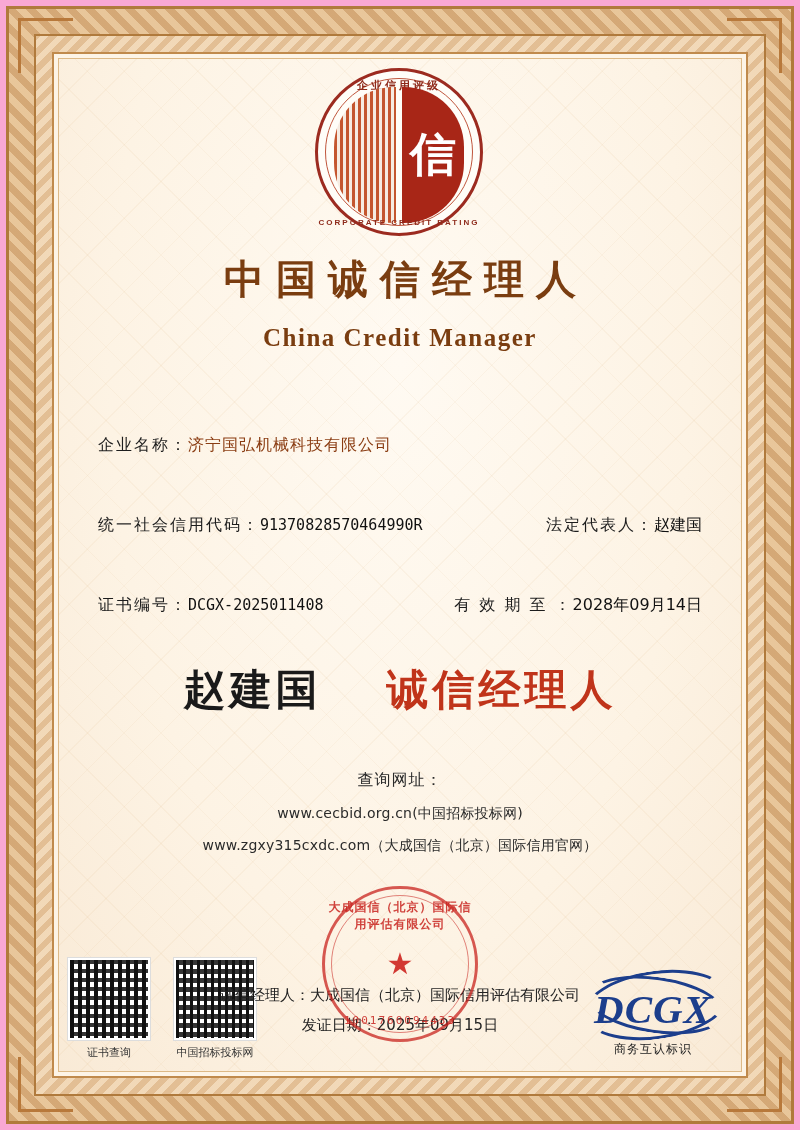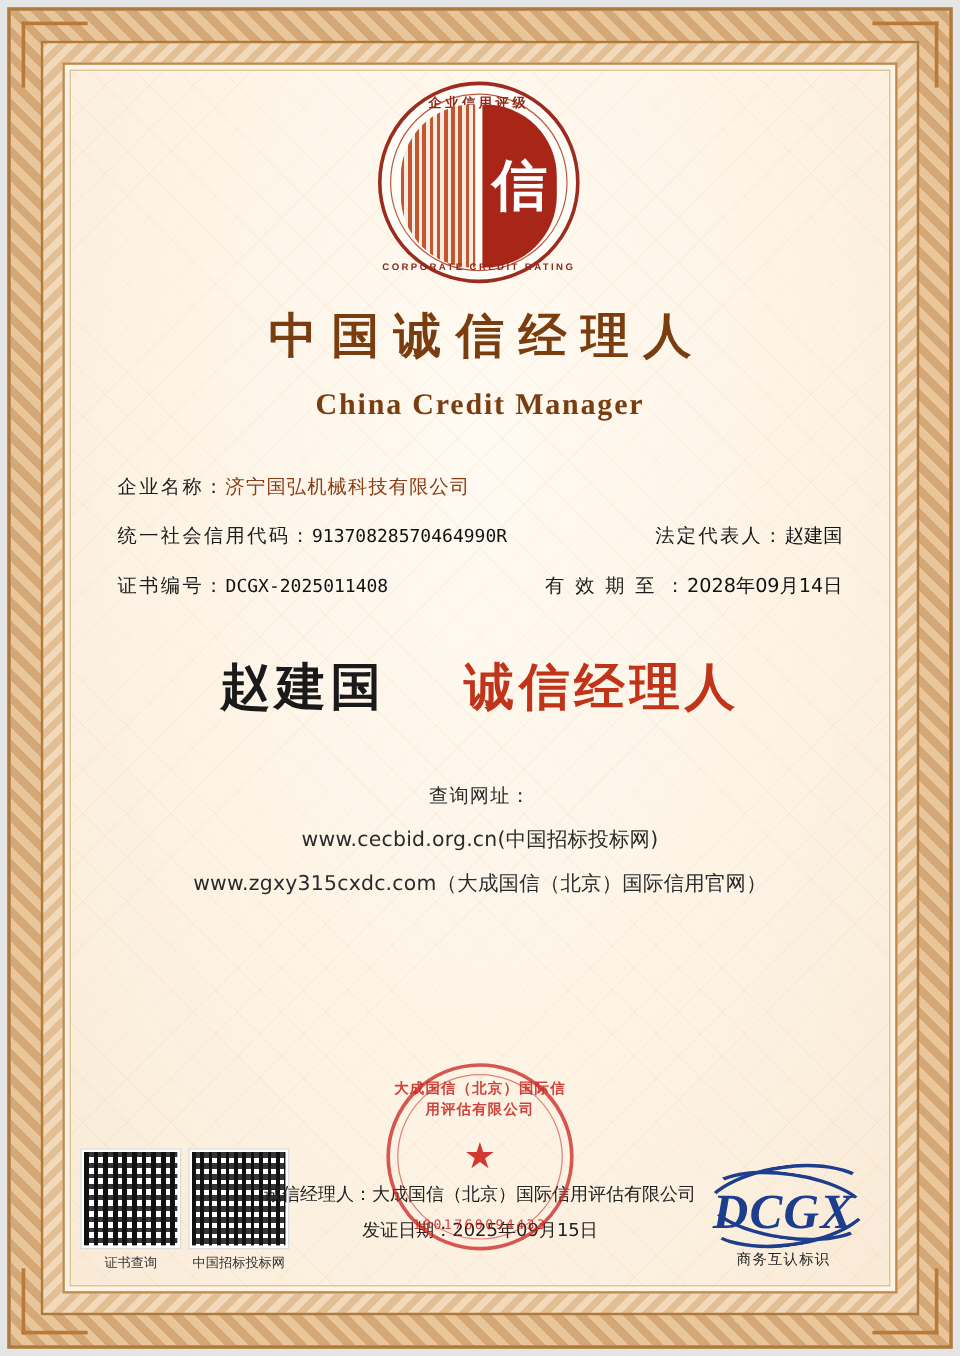--- a/index.html
+++ b/index.html
@@ -12,21 +12,21 @@
     background: #ffffff;
     font-family: "Liberation Sans", sans-serif;
     overflow: hidden;
   }
 
   .certificate {
     position: relative;
     width: 800px;
     height: 1130px;
     box-sizing: border-box;
-    background: #e5e5e5;
+    background: #f9a8d4;
   }
 
   
   .border-outer {
     position: absolute;
     left: 6px; top: 6px; right: 6px; bottom: 6px;
     border: 3px solid #b07a3c;
     background:
       repeating-linear-gradient(45deg,
         rgba(183,122,62,0.40) 0px,
@@ -187,20 +187,21 @@
     font-size: 16px;
   }
   .lbl {
     letter-spacing: 2px;
     white-space: nowrap;
   }
   .val {
     font-family: "DejaVu Sans", sans-serif;
     color: #111;
     white-space: nowrap;
+    margin-top: 39px;
   }
   .val.company { color: #8a3c12; letter-spacing: 1px; }
   .val.mono { font-family: "DejaVu Sans Mono", monospace; font-size: 15px; }
   .spacer { flex: 1; }
   .row-right { display: flex; align-items: baseline; }
 
   
   .award {
     margin-top: 46px;
     text-align: center;
@@ -215,36 +216,36 @@
   
   .query {
     margin-top: 52px;
     text-align: center;
     font-family: "DejaVu Sans", sans-serif;
     color: #2a2a2a;
   }
   .query-title { font-size: 16px; letter-spacing: 1px; }
   .query-line {
     margin-top: 14px;
-    font-size: 17px;
+    font-size: 14px;
     letter-spacing: 0.2px;
   }
 
   
   .footer {
     position: absolute;
     left: 0; right: 0; bottom: 6px;
     height: 160px;
   }
   .qr-group {
     position: absolute;
     left: 10px;
     bottom: 6px;
     display: flex;
-    gap: 8px;
+    gap: 24px;
   }
   .qr-item { text-align: center; }
   .qr {
     width: 78px;
     height: 78px;
     background-color: #ffffff;
     background-image:
       repeating-linear-gradient(to right, #111 0 4px, transparent 4px 8px),
       repeating-linear-gradient(to bottom, rgba(17,17,17,0.85) 0 4px, transparent 4px 9px);
     border: 2px solid #fff;

